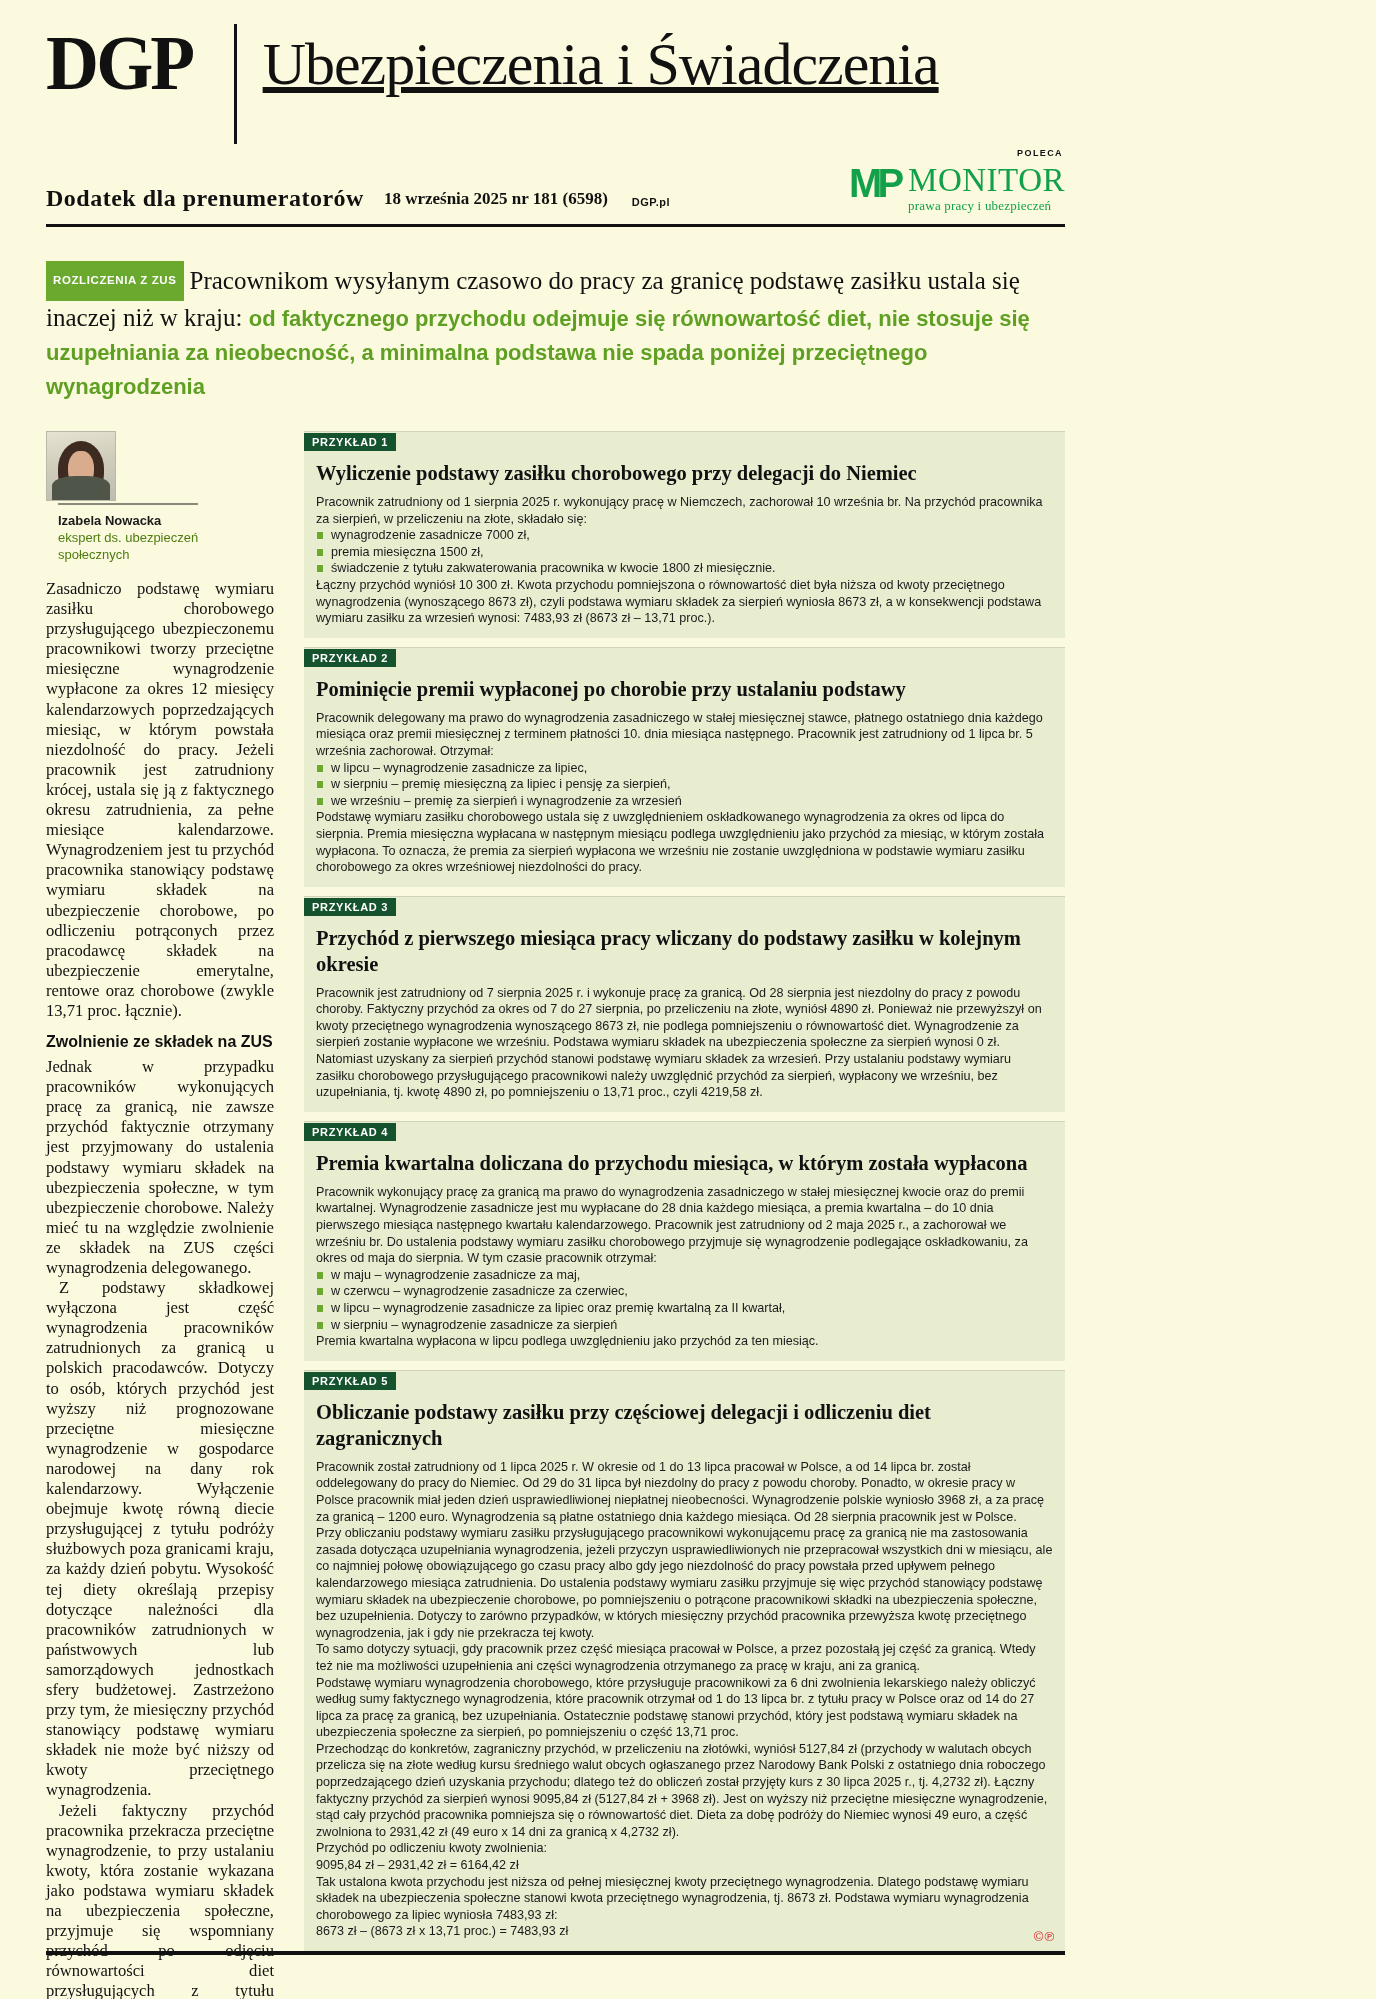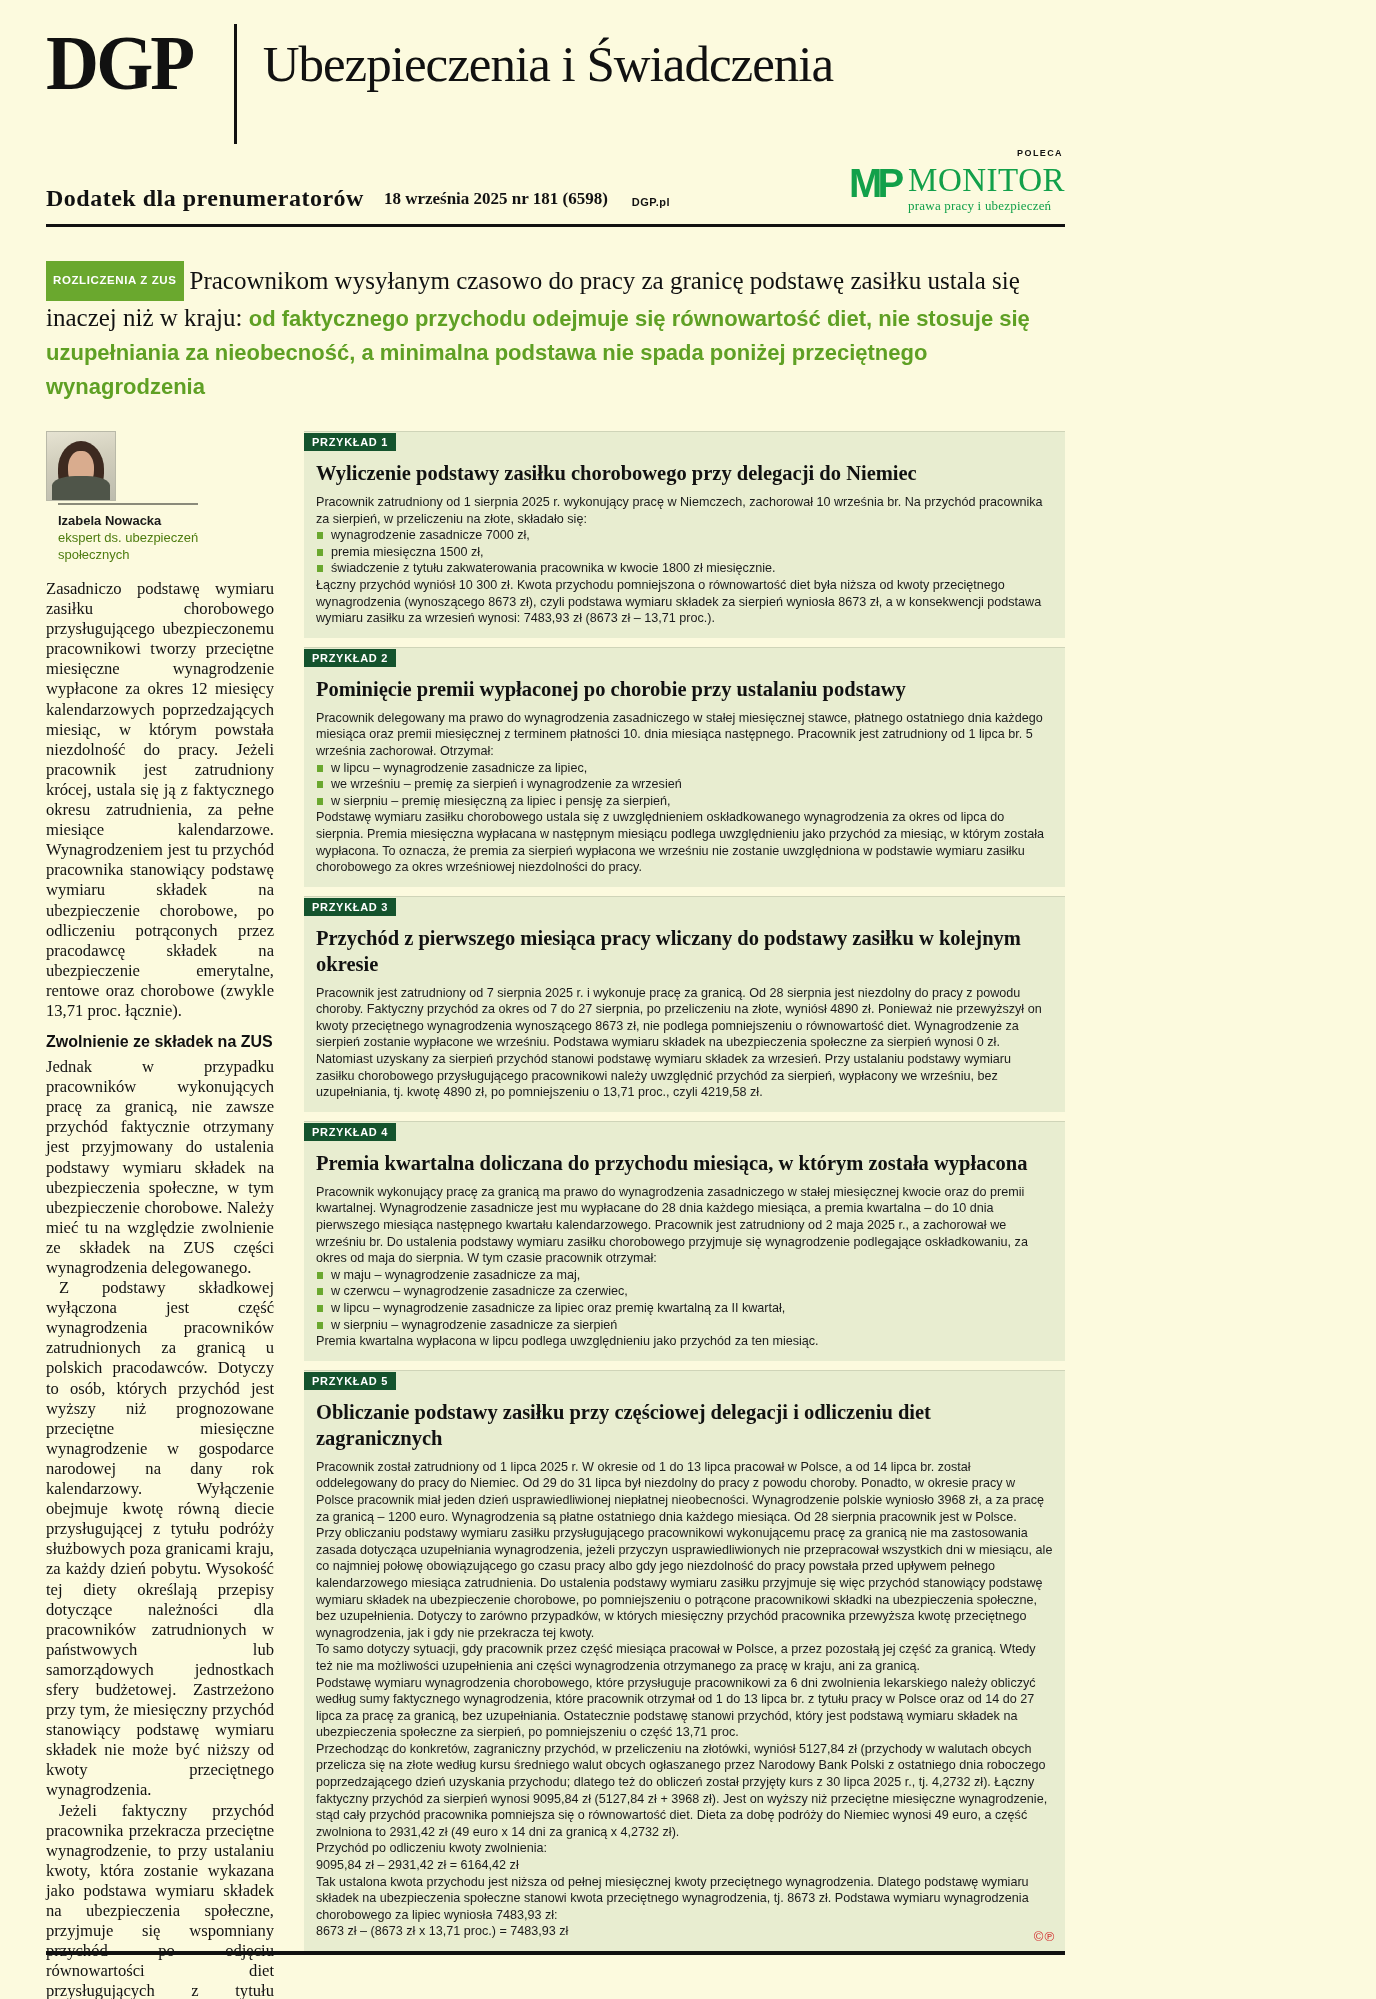--- a/index.html
+++ b/index.html
@@ -42,25 +42,26 @@
   }
   .masthead-divider {
     width: 3px;
     background: #111;
     height: 120px;
     margin: 0 26px 0 32px;
     flex: 0 0 auto;
   }
   .masthead-title {
     font-family: "Liberation Serif", serif;
-    font-size: 51px;
+    font-size: 60px;
     line-height: 80px;
     color: #111;
     letter-spacing: -1px;
     white-space: nowrap;
+    text-decoration: underline;
   }
 
   
   .subhead {
     display: flex;
     align-items: flex-end;
     margin-top: 26px;
     height: 52px;
     position: relative;
   }
@@ -428,22 +429,22 @@
         </div>
       </div>
 
       <div class="example">
         <span class="example-tag">PRZYKŁAD 2</span>
         <div class="example-title">Pominięcie premii wypłaconej po chorobie przy ustalaniu podstawy</div>
         <div class="example-body">
           <p>Pracownik delegowany ma prawo do wynagrodzenia zasadniczego w stałej miesięcznej stawce, płatnego ostatniego dnia każdego miesiąca oraz premii miesięcznej z terminem płatności 10. dnia miesiąca następnego. Pracownik jest zatrudniony od 1 lipca br. 5 września zachorował. Otrzymał:</p>
           <ul>
             <li>w lipcu – wynagrodzenie zasadnicze za lipiec,</li>
+            <li>w sierpniu – premię miesięczną za lipiec i pensję za sierpień,</li>
             <li>we wrześniu – premię za sierpień i wynagrodzenie za wrzesień</li>
-            <li>w sierpniu – premię miesięczną za lipiec i pensję za sierpień,</li>
           </ul>
           <p>Podstawę wymiaru zasiłku chorobowego ustala się z uwzględnieniem oskładkowanego wynagrodzenia za okres od lipca do sierpnia. Premia miesięczna wypłacana w następnym miesiącu podlega uwzględnieniu jako przychód za miesiąc, w którym została wypłacona. To oznacza, że premia za sierpień wypłacona we wrześniu nie zostanie uwzględniona w podstawie wymiaru zasiłku chorobowego za okres wrześniowej niezdolności do pracy.</p>
         </div>
       </div>
 
       <div class="example">
         <span class="example-tag">PRZYKŁAD 3</span>
         <div class="example-title">Przychód z pierwszego miesiąca pracy wliczany do podstawy zasiłku w kolejnym okresie</div>
         <div class="example-body">
           <p>Pracownik jest zatrudniony od 7 sierpnia 2025 r. i wykonuje pracę za granicą. Od 28 sierpnia jest niezdolny do pracy z powodu choroby. Faktyczny przychód za okres od 7 do 27 sierpnia, po przeliczeniu na złote, wyniósł 4890 zł. Ponieważ nie przewyższył on kwoty przeciętnego wynagrodzenia wynoszącego 8673 zł, nie podlega pomniejszeniu o równowartość diet. Wynagrodzenie za sierpień zostanie wypłacone we wrześniu. Podstawa wymiaru składek na ubezpieczenia społeczne za sierpień wynosi 0 zł. Natomiast uzyskany za sierpień przychód stanowi podstawę wymiaru składek za wrzesień. Przy ustalaniu podstawy wymiaru zasiłku chorobowego przysługującego pracownikowi należy uwzględnić przychód za sierpień, wypłacony we wrześniu, bez uzupełniania, tj. kwotę 4890 zł, po pomniejszeniu o 13,71 proc., czyli 4219,58 zł.</p>

